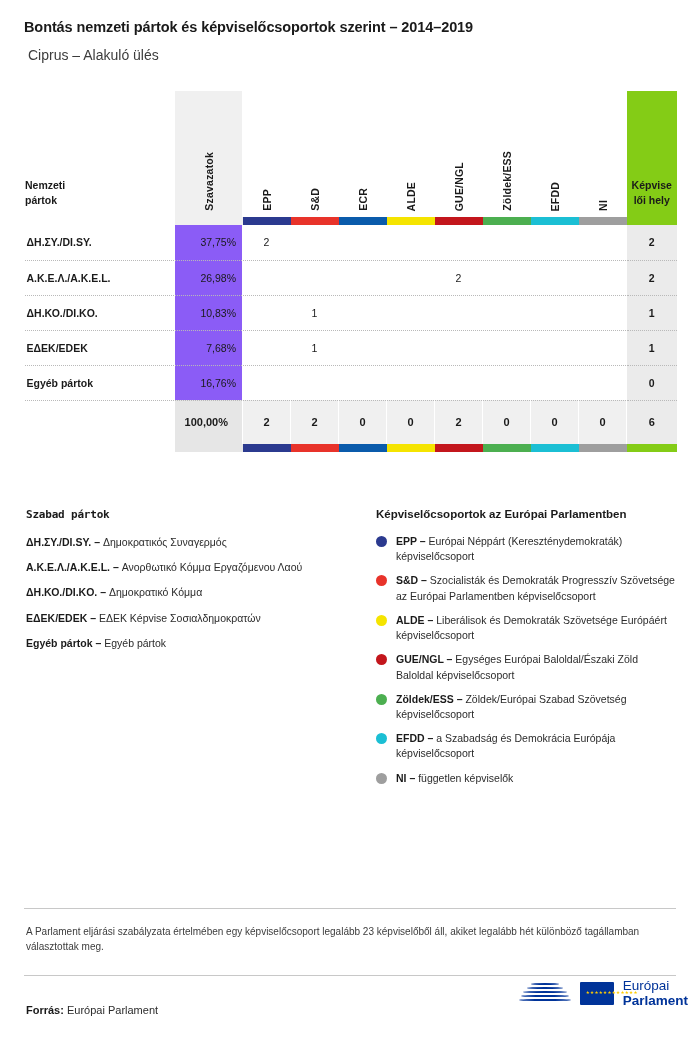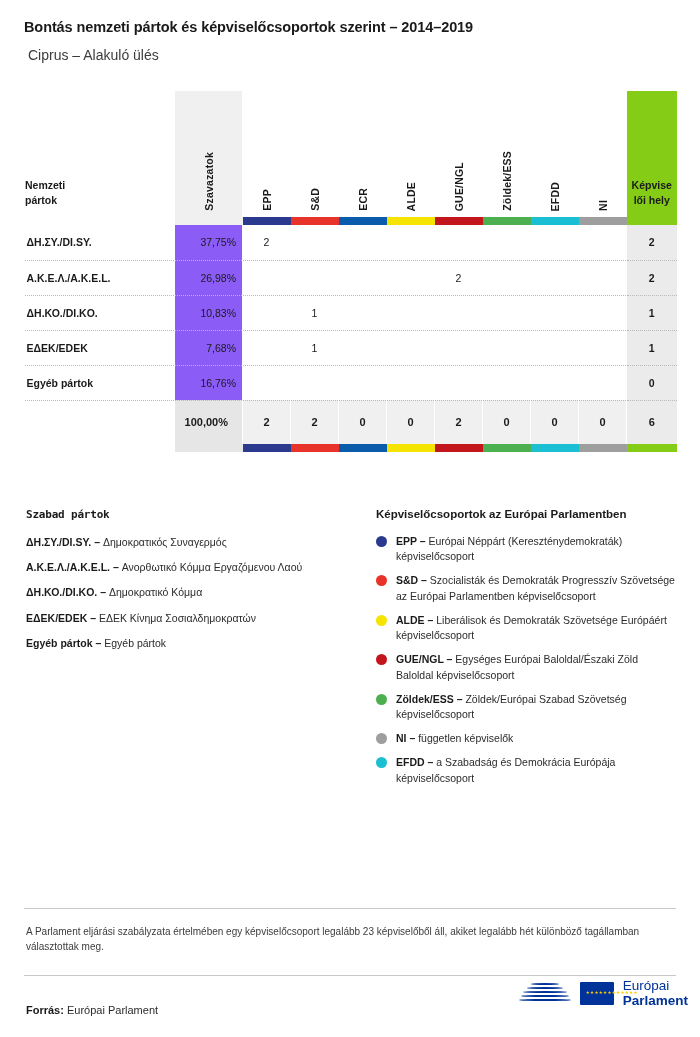--- a/index.html
+++ b/index.html
@@ -477,21 +477,21 @@
       <div class="party-line">
         <b>Α.Κ.Ε.Λ./A.K.E.L. –</b>
         <span>Ανορθωτικό Κόμμα Εργαζόμενου Λαού</span>
       </div>
       <div class="party-line">
         <b>ΔΗ.ΚΟ./DI.KO. –</b>
         <span>Δημοκρατικό Κόμμα</span>
       </div>
       <div class="party-line">
         <b>ΕΔΕΚ/EDEK –</b>
-        <span>ΕΔΕΚ Κίνημα Σοσιαλδημοκρατών</span>
+        <span>ΕΔΕΚ Képvise Σοσιαλδημοκρατών</span>
       </div>
       <div class="party-line">
         <b>Egyéb pártok –</b>
         <span>Egyéb pártok</span>
       </div>
     </div>
 
     <div class="legend-col-right">
       <div class="legend-title">Képviselőcsoportok az Európai Parlamentben</div>
 
@@ -514,28 +514,28 @@
         <span class="dot" style="background:#c3161c"></span>
         <span><b>GUE/NGL –</b>
         <span>Egységes Európai Baloldal/Északi Zöld Baloldal képviselőcsoport</span></span>
       </div>
       <div class="grp-line">
         <span class="dot" style="background:#4caf50"></span>
         <span><b>Zöldek/ESS –</b>
         <span>Zöldek/Európai Szabad Szövetség képviselőcsoport</span></span>
       </div>
       <div class="grp-line">
+        <span class="dot" style="background:#1bbfd4"></span>
+        <span><b>EFDD –</b>
+        <span>a Szabadság és Demokrácia Európája képviselőcsoport</span></span>
+      </div>
+      <div class="grp-line">
         <span class="dot" style="background:#9e9e9e"></span>
         <span><b>NI –</b>
         <span>független képviselők</span></span>
-      </div>
-      <div class="grp-line">
-        <span class="dot" style="background:#1bbfd4"></span>
-        <span><b>EFDD –</b>
-        <span>a Szabadság és Demokrácia Európája képviselőcsoport</span></span>
       </div>
     </div>
   </div>
 
   <div class="divider" style="top:908px;"></div>
   <div class="note">A Parlament eljárási szabályzata értelmében egy képviselőcsoport legalább 23 képviselőből áll, akiket legalább hét különböző tagállamban választottak meg.</div>
   <div class="divider" style="top:975px;"></div>
 
   <div class="source">
     <b>Forrás:</b>

